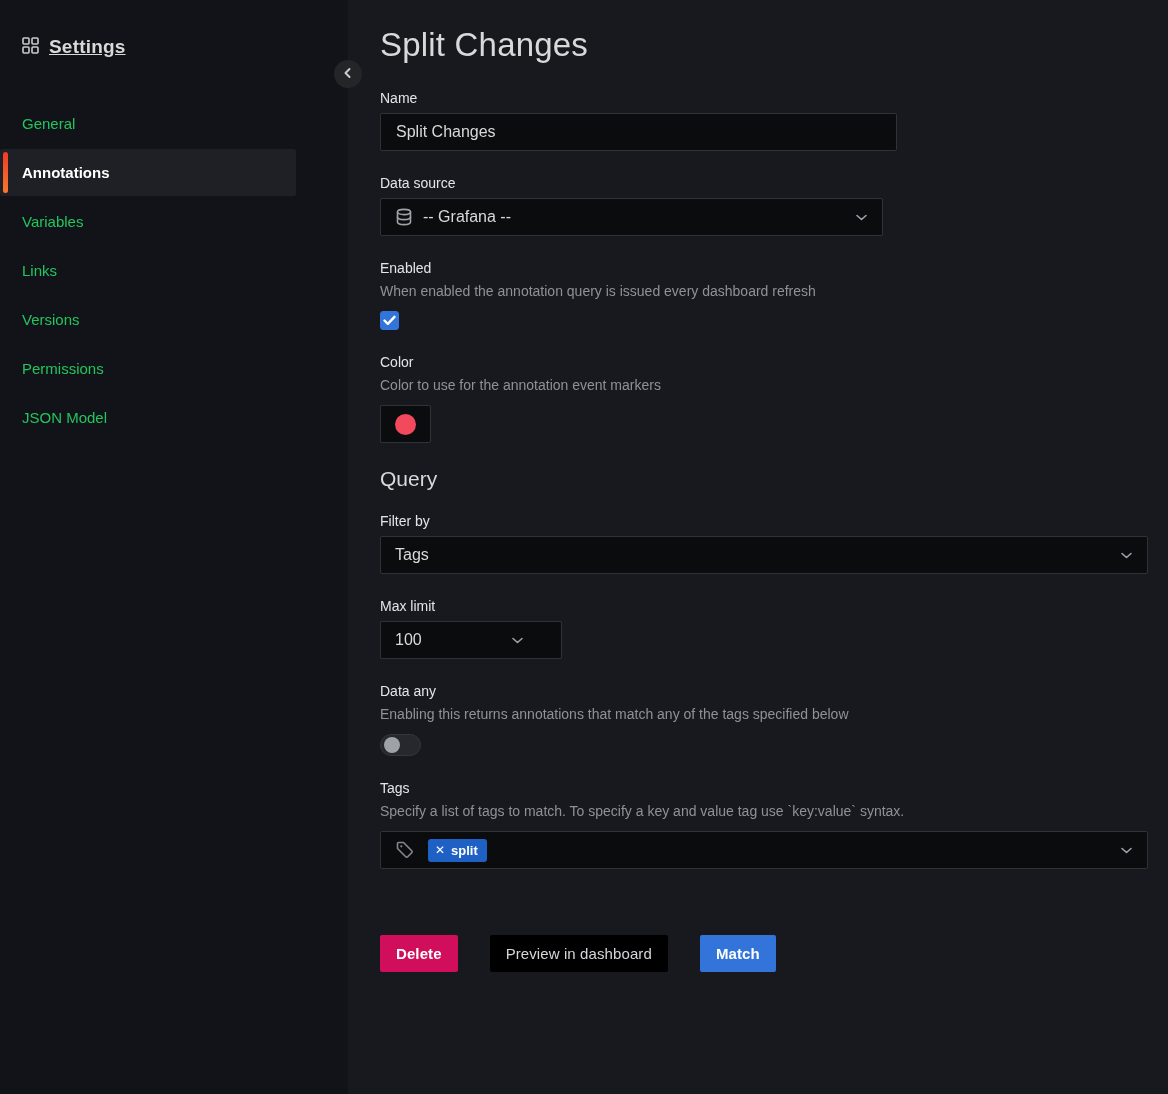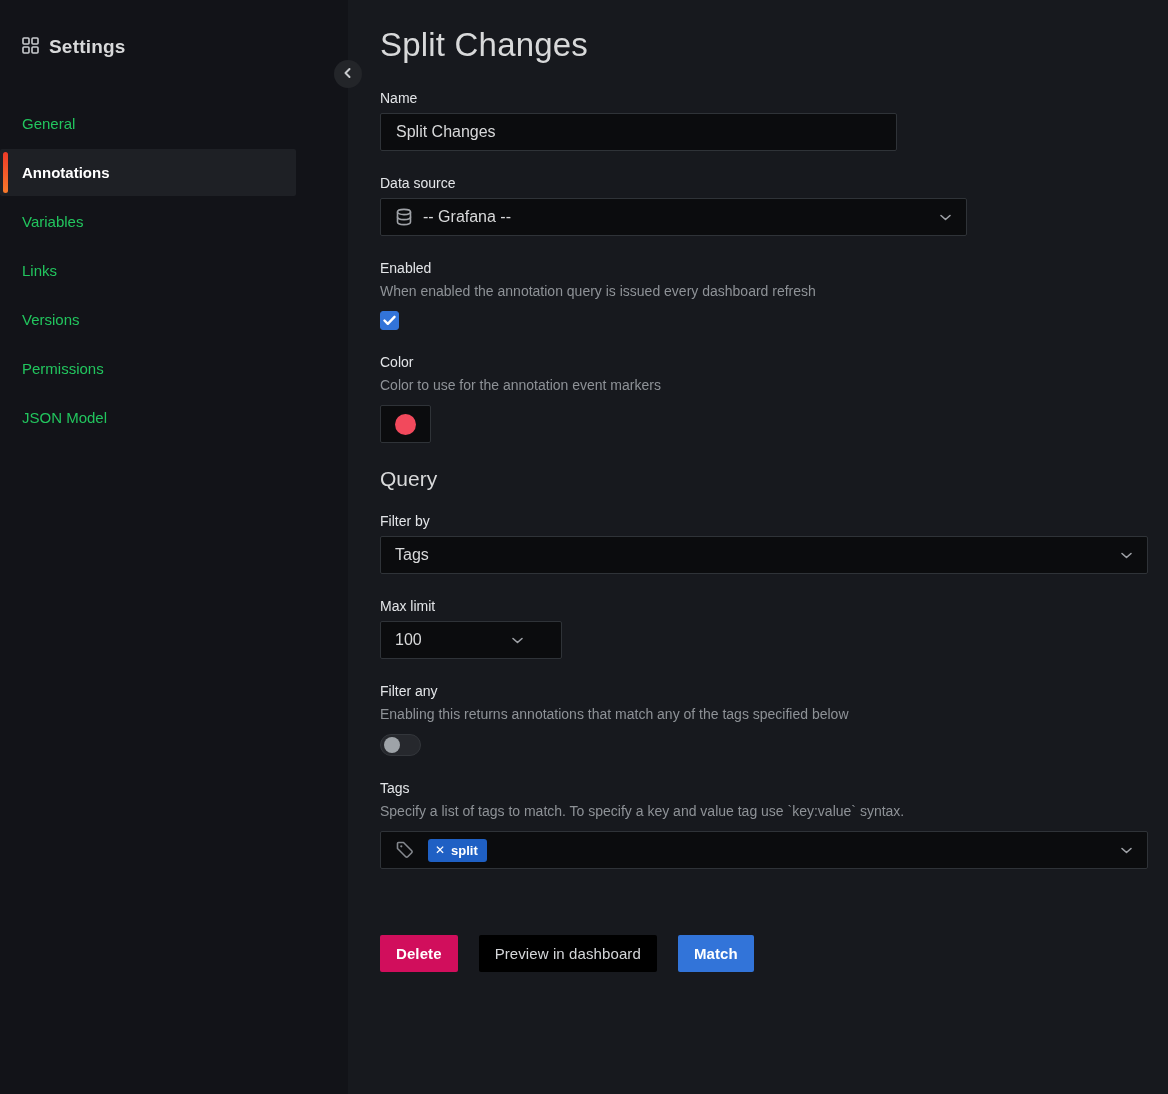--- a/index.html
+++ b/index.html
@@ -20,20 +20,21 @@
     background: #121318;
     padding-top: 36px;
     height: 100%;
   }
   .sb-header {
     display: flex;
     align-items: center;
     gap: 10px;
     padding: 0 22px;
     margin-bottom: 42px;
+    text-decoration: underline;
   }
   .sb-header .title {
     font-size: 19px;
     font-weight: 700;
     color: #d8d9da;
     letter-spacing: .2px;
   }
   .sb-nav { margin-right: 52px; }
   .nav-item {
     position: relative;
@@ -130,21 +131,21 @@
     outline: none;
   }
   .select {
     display: flex;
     align-items: center;
     padding: 0 14px;
     cursor: pointer;
   }
   .select .sel-text { flex: 1; }
   .select .lead-icon { margin-right: 10px; display: flex; align-items: center; }
-  .select.w-medium { width: 587px; justify-content: space-between; }
+  .select.w-medium { width: 503px; justify-content: space-between; }
   .select.w-full   { width: 768px; }
   .select.w-small  { width: 182px; padding-right: 37px; }
 
   
   .checkbox {
     width: 19px;
     height: 19px;
     border-radius: 3px;
     background: #111317;
     border: 1px solid #3a3d42;
@@ -223,21 +224,21 @@
     font-weight: 700;
     border-radius: 3px;
     padding: 4px 9px 4px 7px;
     cursor: pointer;
   }
   .chip .x { font-size: 12px; font-weight: 400; line-height: 1; }
 
   
   .btn-row {
     display: flex;
-    gap: 21px;
+    gap: 32px;
     margin-top: 66px;
     align-items: flex-end;
   }
   .btn {
     height: 37px;
     border: none;
     border-radius: 2px;
     padding: 0 16px;
     font-family: "Liberation Sans", sans-serif;
     font-size: 15px;
@@ -367,21 +368,21 @@
       <span class="sel-text">100</span>
       <span>
         <svg width="13" height="9" viewBox="0 0 13 9">
             <polyline points="2,2.5 6.5,6.5 11,2.5" class="icon-stroke"></polyline>
           </svg>
       </span>
     </div>
   </div>
 
   <div class="field">
-    <label class="label">Filter any</label>
+    <label class="label">Data any</label>
     <div class="desc">Enabling this returns annotations that match any of the tags specified below</div>
     <div class="toggle">
       <span class="knob"></span>
     </div>
   </div>
 
   <div class="field">
     <label class="label">Tags</label>
     <div class="desc">Specify a list of tags to match. To specify a key and value tag use `key:value` syntax.</div>
     <div class="tags-box">

